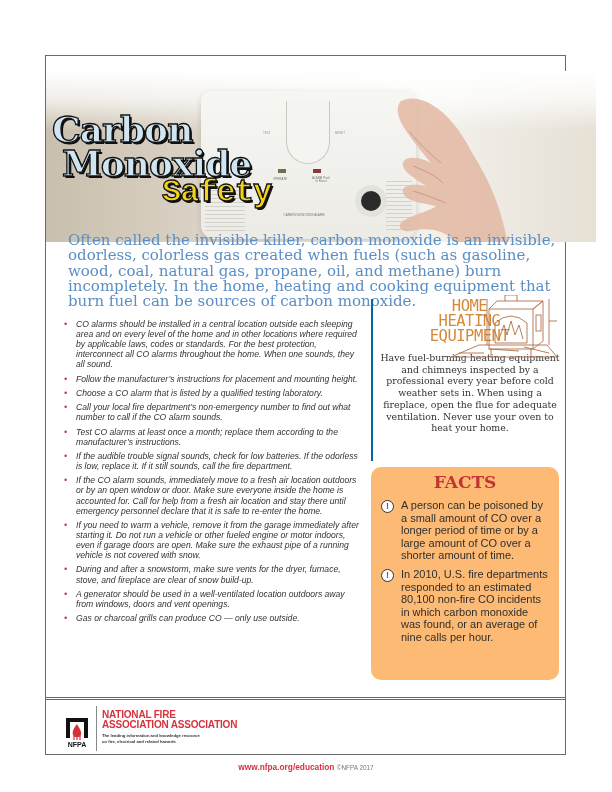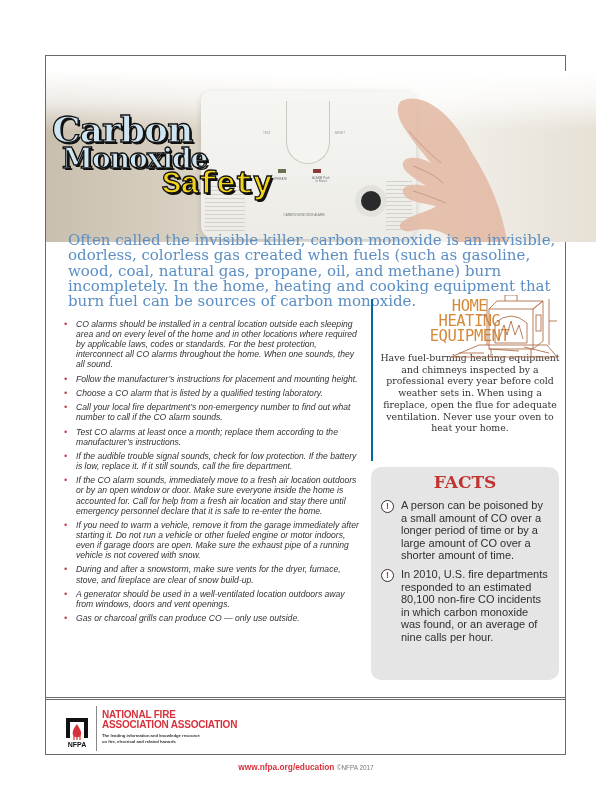--- a/index.html
+++ b/index.html
@@ -20,32 +20,32 @@
   .alarm .hole { position:absolute; left:160px; top:100px; width:20px; height:20px; border-radius:50%; background:#2a2a2a; box-shadow:0 0 0 6px #e3e2dd; }
   .grille { position:absolute; left:185px; top:90px; width:26px; height:50px;
             background:repeating-linear-gradient(180deg,#d2d1cb 0 1px, transparent 1px 4px); }
   .grille-l { position:absolute; left:4px; top:95px; width:40px; height:45px;
             background:repeating-linear-gradient(180deg,#d2d1cb 0 1px, transparent 1px 4px); }
   .hand { position:absolute; left:345px; top:20px; width:120px; height:160px; }
   .title-wrap { position:absolute; left:4px; top:40px; font-family:"DejaVu Serif", serif; font-weight:bold; line-height:1; }
   .title-line { display:block; color:#cfe6f2; -webkit-text-stroke:1.3px #111; letter-spacing:-1px;
                 text-shadow: 2px 2px 0 #111; }
   .t1 { font-size:36px; margin-left:2px; }
-  .t2 { font-size:28px; margin-left:12px; margin-top:-2px; }
+  .t2 { font-size:36px; margin-left:12px; margin-top:-2px; }
   .t3 { font-size:32px; color:#f3d21a; margin-left:112px; margin-top:-4px;font-family:Liberation Mono, monospace; }
   .intro { position:absolute; left:21px; top:176px; width:488px; font-family:"DejaVu Serif", serif; font-size:15px; line-height:15.3px; color:#5b8ec4; margin:1px; }
   .bullets { position:absolute; left:18px; top:263px; width:300px; margin:0; padding:0; list-style:none;font-style:italic; }
   .bullets li { position:relative; padding-left:12px; font-size:8.6px; line-height:10.1px; color:#333; margin-bottom:4.2px; }
   .bullets li::before { content:"\2022"; position:absolute; left:0; top:0; color:#c43a4a; font-size:9px; }
   .side { position:absolute; left:325px; top:243px; width:188px; }
   .home-box { position:relative; border-left:2px solid #0369a1; padding-left:7px; height:162px;text-align:center; }
   .home-title { font-family:"DejaVu Sans Mono", monospace; font-size:15.5px; line-height:15px; color:#d58a3a; letter-spacing:-0.5px; }
   .stove { position:absolute; right:0; top:-4px; width:110px; height:70px; }
   .home-text { font-family:"DejaVu Serif", serif; font-size:9.4px; line-height:11.7px; color:#333; margin-top:8px; width:184px; margin-left:-2px; }
-  .facts { position:relative; margin-top:6px; background:#e5e5e5; border-radius:10px; padding:4px 10px 8px 10px; height:213px; box-sizing:border-box; }
+  .facts { position:relative; margin-top:6px; background:#fdba74; border-radius:10px; padding:4px 10px 8px 10px; height:213px; box-sizing:border-box; }
   .facts h3 { margin:0; text-align:center; font-family:"DejaVu Serif", serif; font-weight:bold; color:#c23432; font-size:17px; line-height:22px; }
   .fact { position:relative; padding-left:20px; font-size:11px; line-height:12.6px; color:#2f2f2f; margin-top:6px; }
   .fact .warn { position:absolute; left:0; top:1px; width:13px; height:13px; border:1.3px solid #333; border-radius:50%; box-sizing:border-box; background:#fff; color:#c23432; font-weight:bold; font-size:9px; line-height:10px; text-align:center; }
   .divider { position:absolute; left:0; right:0; top:641px; height:3px; border-top:1px solid #6a6a6a; border-bottom:1px solid #6a6a6a; box-sizing:border-box; }
   .footer-logo { position:absolute; left:16px; top:660px; width:30px; height:32px; }
   .footer-vr { position:absolute; left:50px; top:650px; width:1px; height:45px; background:#888; }
   .org-name { position:absolute; left:56px; top:654px; font-size:10px; line-height:10px; font-weight:bold; color:#d6323c; letter-spacing:-0.2px; }
   .org-tag { position:absolute; left:56px; top:677px; font-size:4.2px; line-height:5.5px; color:#333; font-weight:bold; }
   .site { position:absolute; left:0; width:612px; top:762px; text-align:center; font-size:8.3px; }
   .site .url { color:#d6323c; font-weight:bold; }
@@ -83,21 +83,21 @@
   </div>
 
   <p class="intro">Often called the invisible killer, carbon monoxide is an invisible, odorless, colorless gas created when fuels (such as gasoline, wood, coal, natural gas, propane, oil, and methane) burn incompletely. In the home, heating and cooking equipment that burn fuel can be sources of carbon monoxide.</p>
 
   <ul class="bullets">
     <li>CO alarms should be installed in a central location outside each sleeping area and on every level of the home and in other locations where required by applicable laws, codes or standards. For the best protection, interconnect all CO alarms throughout the home. When one sounds, they all sound.</li>
     <li>Follow the manufacturer’s instructions for placement and mounting height.</li>
     <li>Choose a CO alarm that is listed by a qualified testing laboratory.</li>
     <li>Call your local fire department’s non-emergency number to find out what number to call if the CO alarm sounds.</li>
     <li>Test CO alarms at least once a month; replace them according to the manufacturer’s instructions.</li>
-    <li>If the audible trouble signal sounds, check for low protection. If the battery is low, replace it. If it still sounds, call the fire department.</li>
+    <li>If the audible trouble signal sounds, check for low batteries. If the odorless is low, replace it. If it still sounds, call the fire department.</li>
     <li>If the CO alarm sounds, immediately move to a fresh air location outdoors or by an open window or door. Make sure everyone inside the home is accounted for. Call for help from a fresh air location and stay there until emergency personnel declare that it is safe to re-enter the home.</li>
     <li>If you need to warm a vehicle, remove it from the garage immediately after starting it. Do not run a vehicle or other fueled engine or motor indoors, even if garage doors are open. Make sure the exhaust pipe of a running vehicle is not covered with snow.</li>
     <li>During and after a snowstorm, make sure vents for the dryer, furnace, stove, and fireplace are clear of snow build-up.</li>
     <li>A generator should be used in a well-ventilated location outdoors away from windows, doors and vent openings.</li>
     <li>Gas or charcoal grills can produce CO — only use outside.</li>
   </ul>
 
   <div class="side">
     <div class="home-box">
       <div class="home-title">

